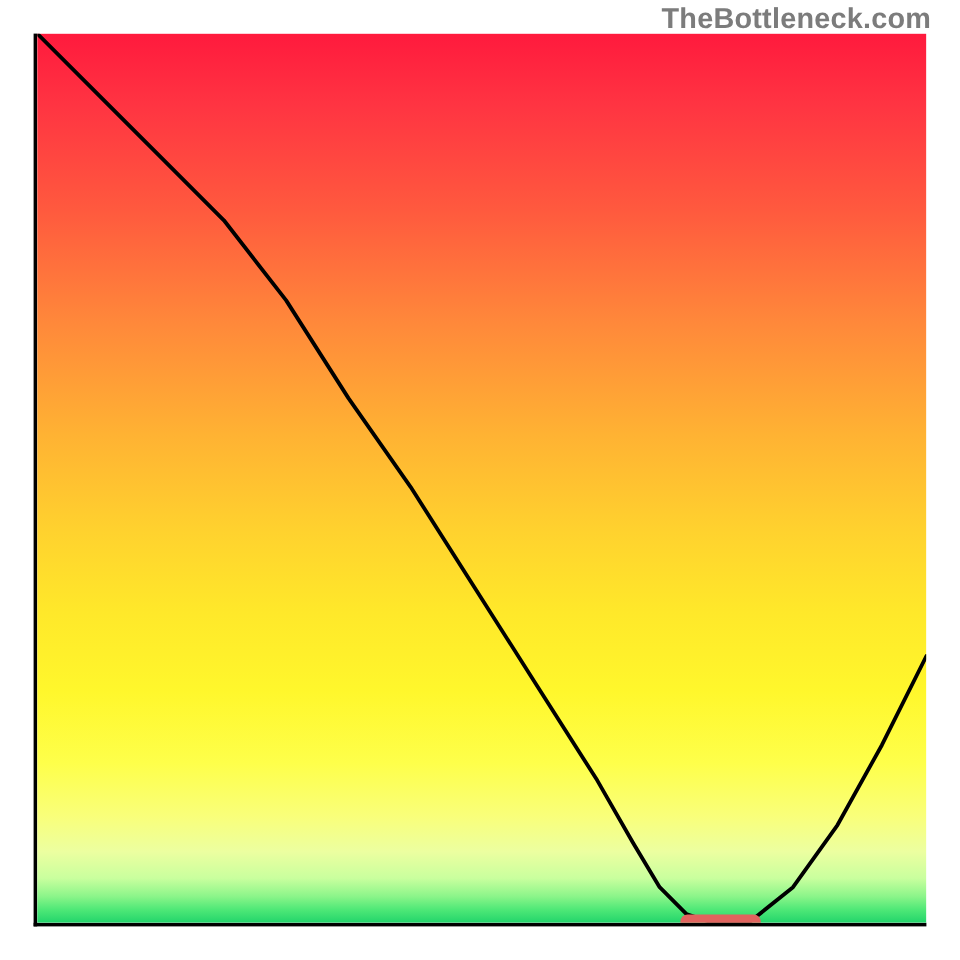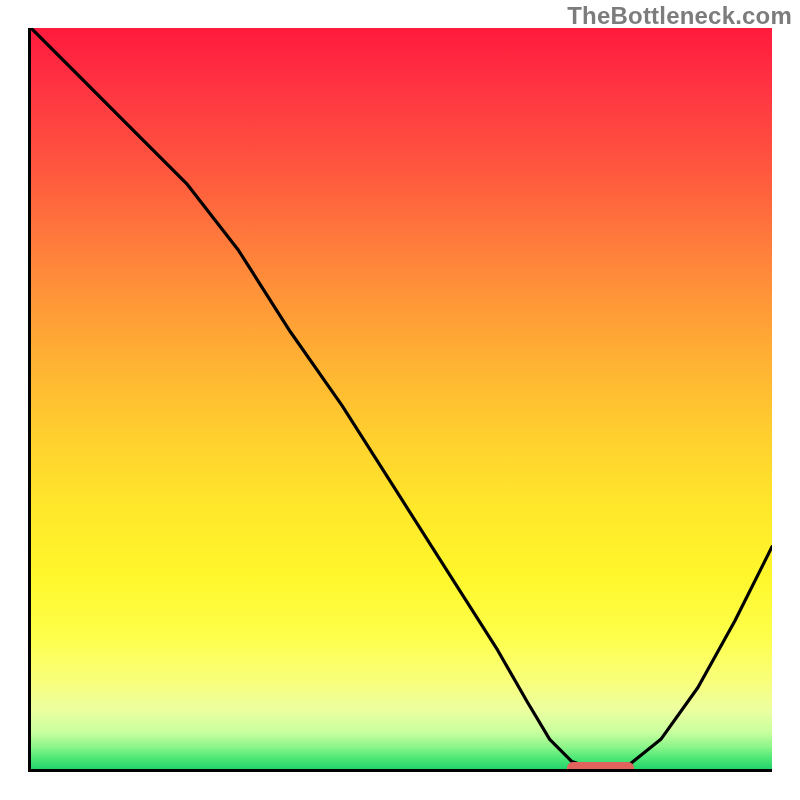--- a/index.html
+++ b/index.html
@@ -12,21 +12,21 @@
   }
   .canvas {
     position: relative;
     width: 800px;
     height: 800px;
     background: #ffffff;
   }
   .watermark {
     position: absolute;
     top: 2px;
-    right: 8px;
+    right: 24px;
     font-size: 24px;
     font-weight: 600;
     color: #7c7c7c;
     letter-spacing: 0.2px;
     z-index: 20;
   }
   .plot-frame {
     position: absolute;
     left: 28px;
     top: 28px;

